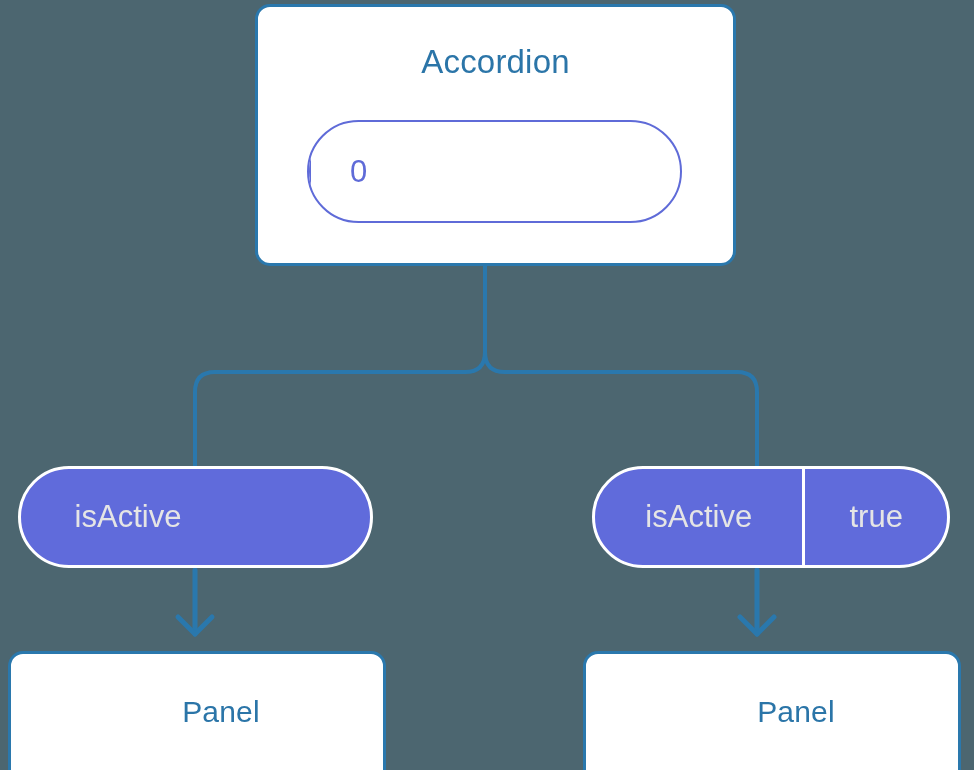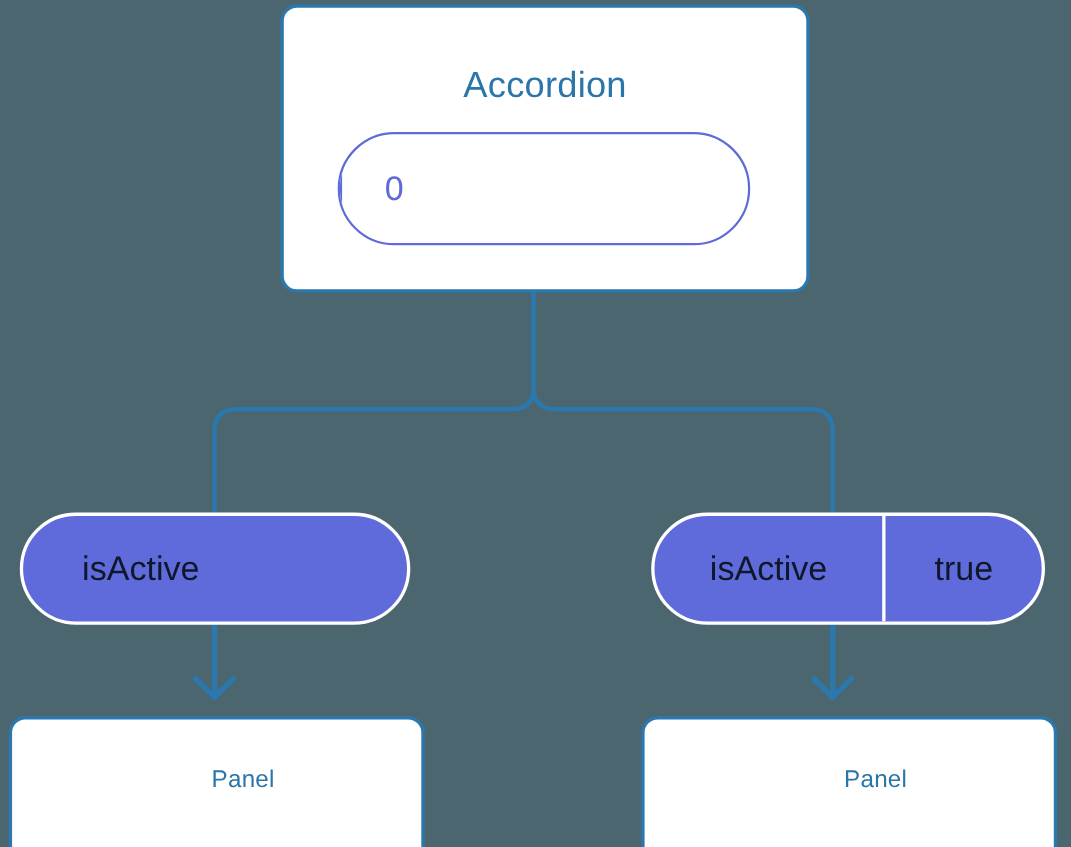--- a/index.html
+++ b/index.html
@@ -47,41 +47,41 @@
   }
 
   
   #accordion-box {
     left: 255px;
     top: 4px;
     width: 481px;
     height: 262px;
   }
   #accordion-title {
-    top: 51px;
+    top: 36px;
     font-size: 33px;
   }
 
   
   .panel-box {
     height: 136px;
   }
   #panel-left-box {
     left: 8px;
     top: 651px;
     width: 378px;
   }
   #panel-right-box {
     left: 583px;
     top: 651px;
     width: 378px;
   }
   .panel-title {
     top: 41px;
-    font-size: 22px;
+    font-size: 30px;
     padding-left: 48px;
   }
 
   
   .pill {
     position: absolute;
     display: flex;
     align-items: stretch;
     box-sizing: border-box;
     border-radius: 999px;
@@ -108,21 +108,21 @@
     border-left: 2.5px solid #5F6BD8;
   }
 
   
   .pill.solid {
     background: #606BDB;
     border: 3px solid #FFFFFF;
   }
   .pill.solid .pill-key,
   .pill.solid .pill-val {
-    color: #0f172a;
+    color: #e5e5e5;
   }
   .pill.solid .pill-val {
     border-left: 3px solid #FFFFFF;
   }
 
   #active-index-pill {
     left: 307px;
     top: 120px;
     width: 375px;
     height: 103px;

